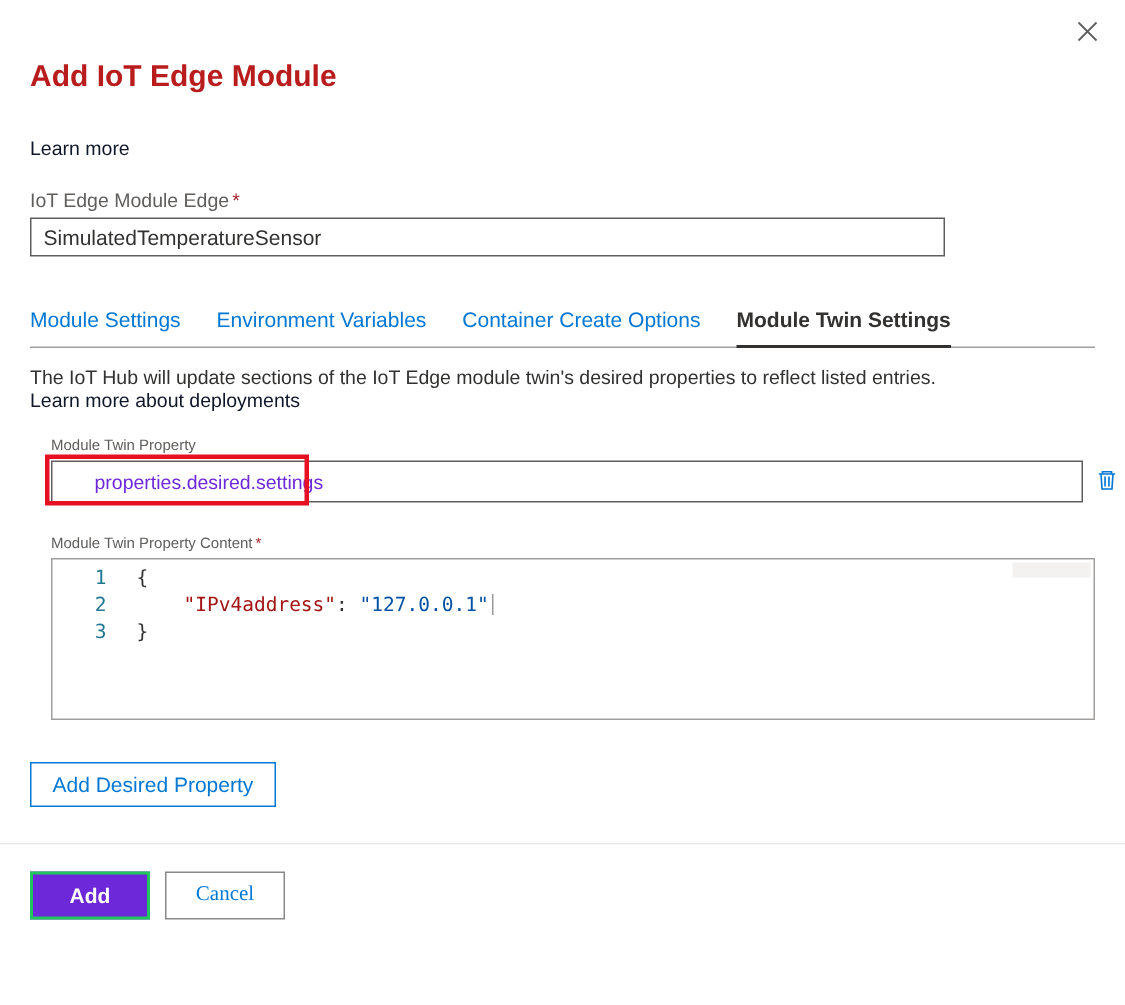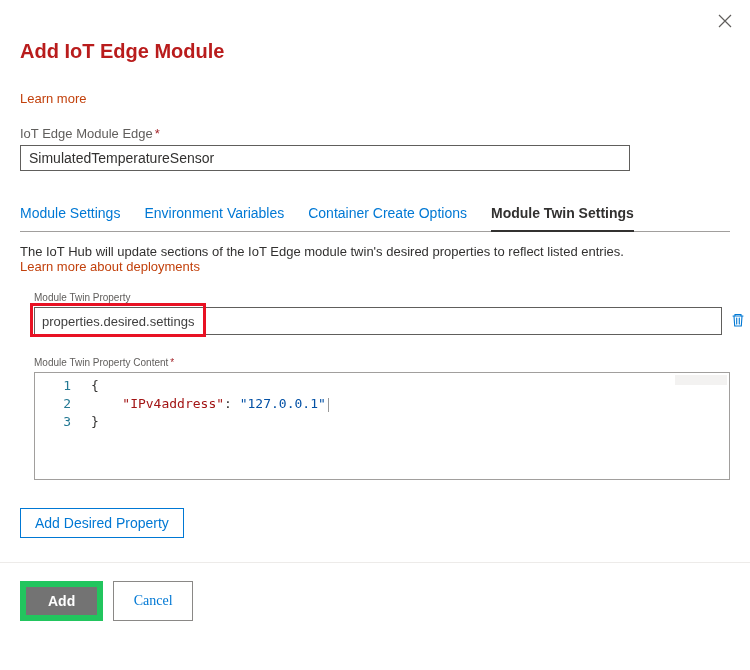--- a/index.html
+++ b/index.html
@@ -29,21 +29,21 @@
     color: #b91c1c;
     margin-bottom: 28px;
     margin-top: 20px;
   }
   .subtext {
     font-size: 13px;
     color: #323130;
     margin-bottom: 2px;
   }
   .link {
-    color: #c2410c;
+    color: #0f172a;
     font-size: 13px;
     cursor: pointer;
     text-decoration: none;
     display: inline-block;
   }
   .field-label {
     font-size: 13px;
     color: #605e5c;
     margin-top: 20px;
     margin-bottom: 4px;
@@ -104,24 +104,24 @@
     gap: 8px;
   }
   .prop-input-wrap {
     position: relative;
     flex: 0 0 688px;
   }
   .prop-input {
     width: 688px;
     height: 28px;
     border: 1px solid #605e5c;
-    padding: 2px 7px;
-    font-size: 13px;
-    font-family: inherit;
-    color: #404040;
+    padding: 2px 28px;
+    font-size: 13px;
+    font-family: inherit;
+    color: #6d28d9;
   }
   .highlight-box {
     position: absolute;
     top: -4px;
     left: -4px;
     width: 176px;
     height: 34px;
     border: 3px solid #e81123;
     pointer-events: none;
   }
@@ -186,23 +186,23 @@
   .divider {
     border-top: 1px solid #edebe9;
     margin-top: 24px;
   }
   .footer {
     padding: 18px 20px;
     display: flex;
     gap: 10px;
   }
   .btn-primary {
-    background: #737373;
+    background: #6d28d9;
     color: #fff;
-    border: 6px solid #22c55e;
+    border: 2px solid #22c55e;
     padding: 6px 22px;
     font-size: 14px;
     font-weight: 600;
     cursor: pointer;
     font-family: inherit;
     min-width: 80px;
   }
   .btn-secondary {
     background: #fff;
     color: #0078d4;

